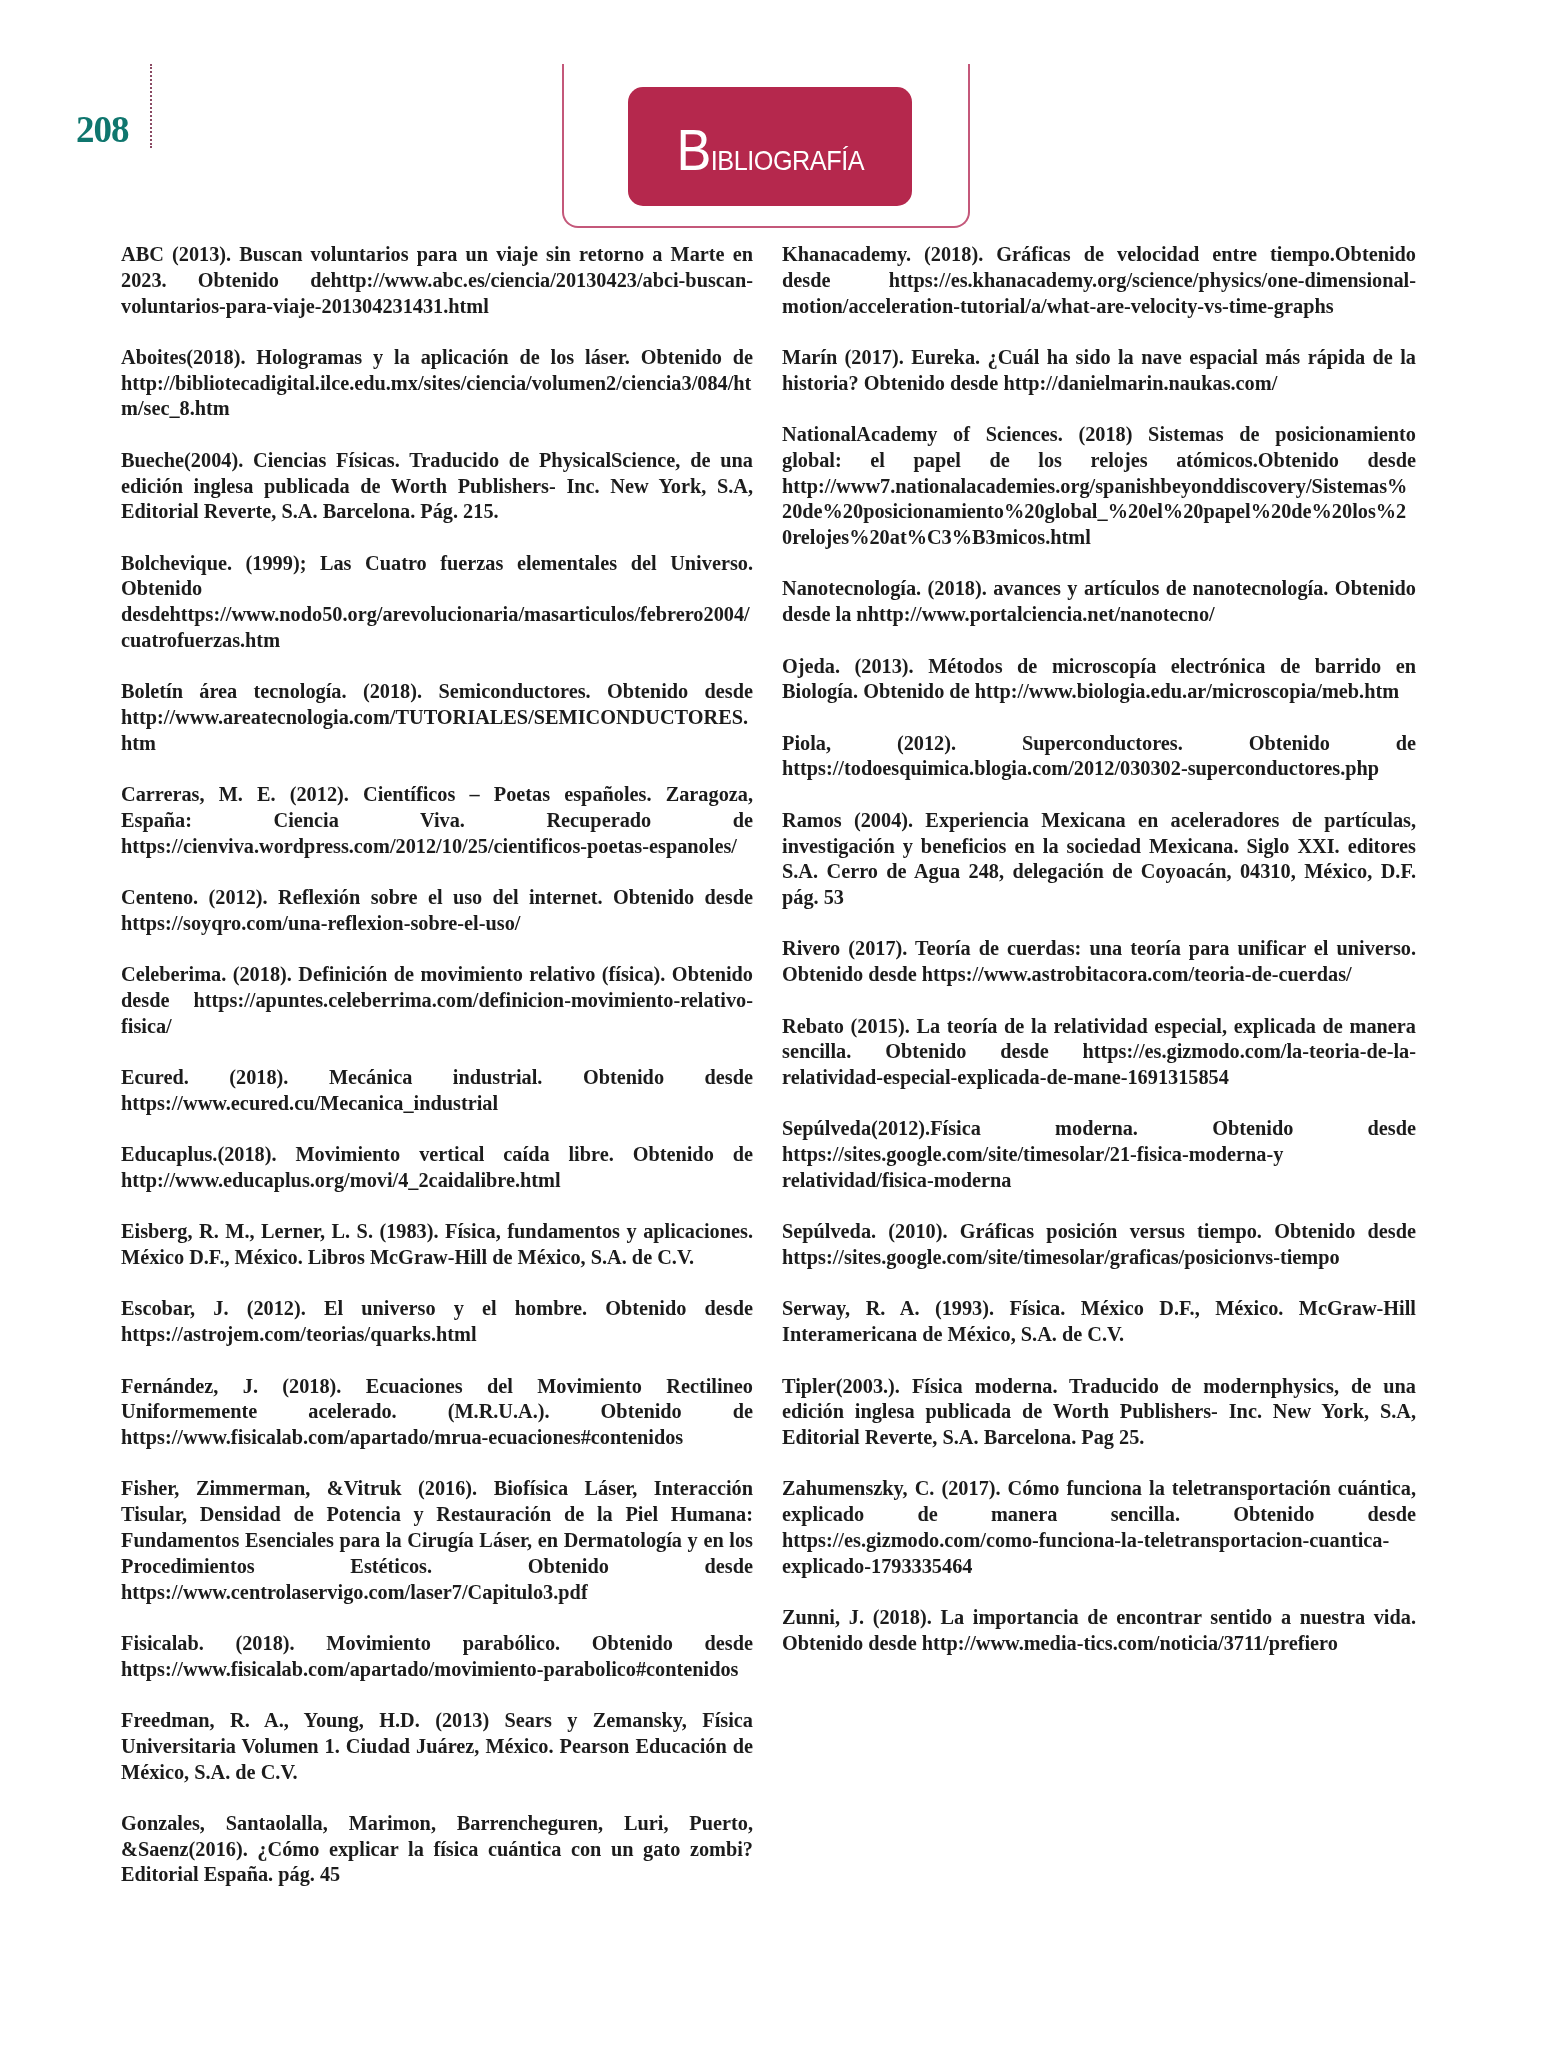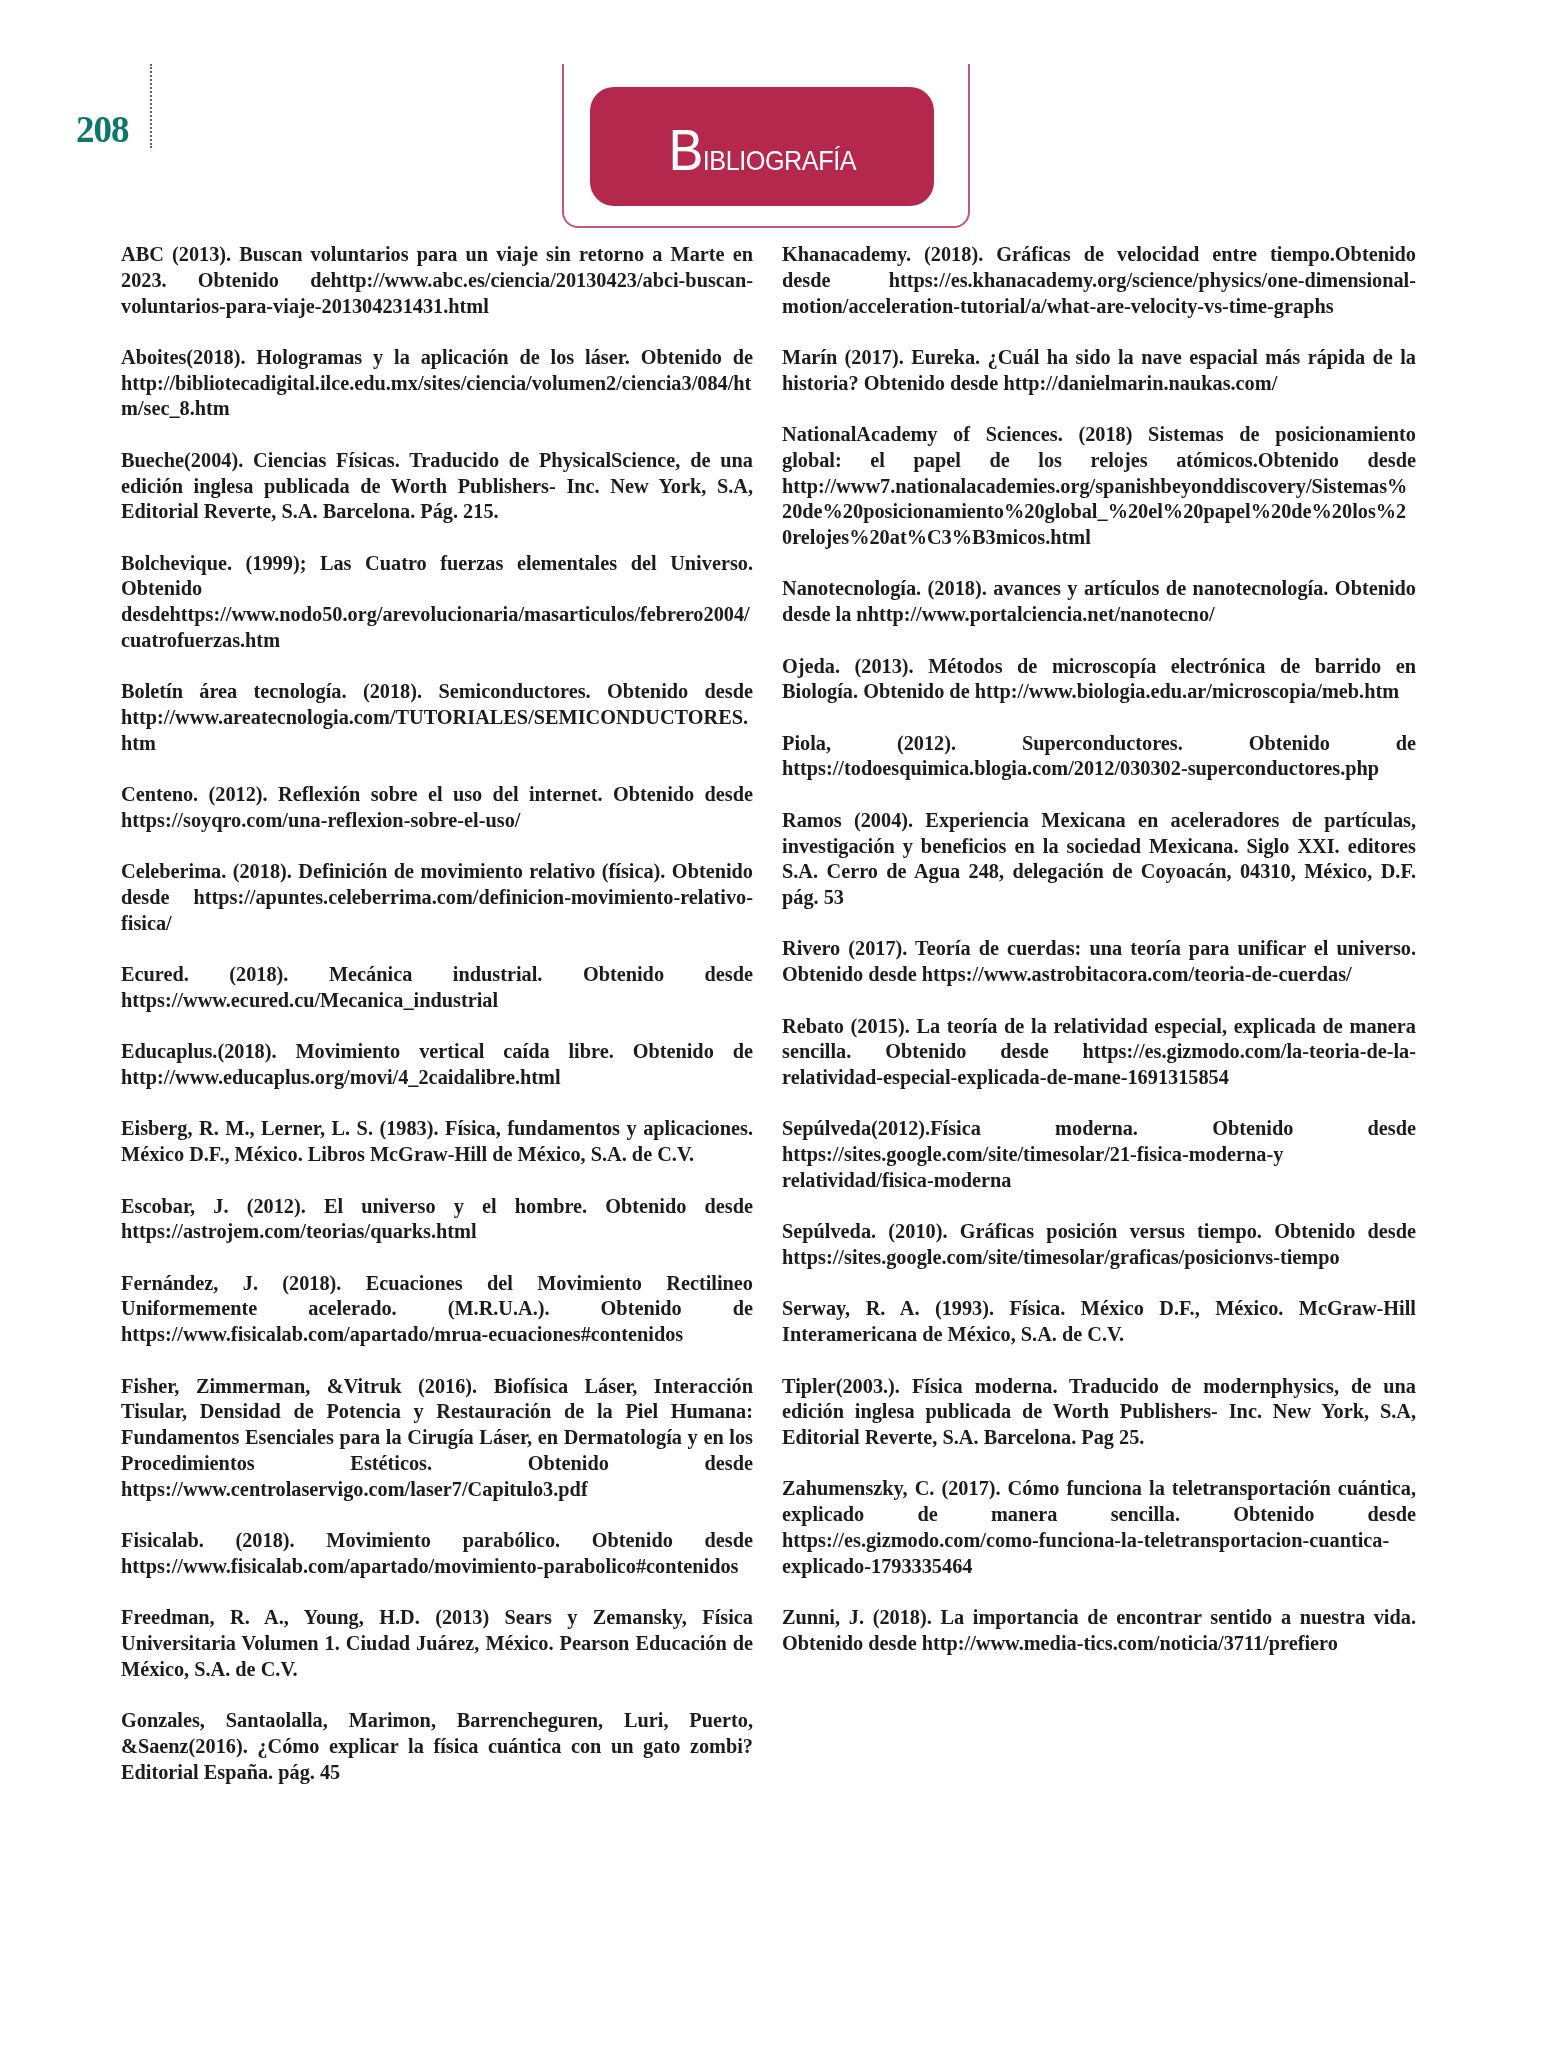--- a/index.html
+++ b/index.html
@@ -38,26 +38,26 @@
       top: 64px;
       width: 408px;
       height: 164px;
       border: 2px solid #c4587a;
       border-top: none;
       border-radius: 0 0 16px 16px;
       box-sizing: border-box;
     }
     .header-badge {
       position: absolute;
-      left: 590px;
+      left: 628px;
       top: 87px;
-      width: 344px;
+      width: 284px;
       height: 119px;
       background: #b5284d;
-      border-radius: 24px;
+      border-radius: 15px;
       display: flex;
       align-items: center;
       justify-content: center;
     }
     .header-title {
       font-family: "Liberation Sans", "DejaVu Sans", sans-serif;
       color: #ffffff;
       font-size: 40px;
       letter-spacing: -0.5px;
       font-variant: small-caps;
@@ -103,20 +103,21 @@
   <div class="header-title"><span class="cap">B</span><span>ibliografía</span></div>
 </div>
 
 <div class="columns">
   <div class="col left" id="left-col">
       <p class="entry">ABC (2013). Buscan voluntarios para un viaje sin retorno a Marte en 2023. Obtenido dehttp://www.abc.es/ciencia/20130423/abci-buscan-voluntarios-para-viaje-201304231431.html</p>
       <p class="entry">Aboites(2018). Hologramas y la aplicación de los  láser. Obtenido de http://bibliotecadigital.ilce.edu.mx/sites/ciencia/volumen2/ciencia3/084/htm/sec_8.htm</p>
       <p class="entry">Bueche(2004). Ciencias Físicas. Traducido de PhysicalScience, de una edición inglesa publicada de Worth Publishers- Inc. New York, S.A, Editorial Reverte, S.A. Barcelona. Pág. 215.</p>
       <p class="entry">Bolchevique. (1999); Las Cuatro fuerzas elementales del Universo. Obtenido desdehttps://www.nodo50.org/arevolucionaria/masarticulos/febrero2004/cuatrofuerzas.htm</p>
       <p class="entry">Boletín área tecnología. (2018). Semiconductores.  Obtenido desde http://www.areatecnologia.com/TUTORIALES/SEMICONDUCTORES.htm</p>
+      <p class="entry">Carreras, M. E. (2012). Científicos – Poetas españoles. Zaragoza, España: Ciencia Viva. Recuperado de https://cienviva.wordpress.com/2012/10/25/cientificos-poetas-espanoles/</p>
       <p class="entry">Centeno. (2012). Reflexión sobre el uso del internet. Obtenido desde https://soyqro.com/una-reflexion-sobre-el-uso/</p>
       <p class="entry">Celeberima. (2018). Definición de movimiento relativo (física). Obtenido desde https://apuntes.celeberrima.com/definicion-movimiento-relativo-fisica/</p>
       <p class="entry">Ecured. (2018).  Mecánica industrial. Obtenido desde https://www.ecured.cu/Mecanica_industrial</p>
       <p class="entry">Educaplus.(2018). Movimiento vertical caída libre. Obtenido de http://www.educaplus.org/movi/4_2caidalibre.html</p>
       <p class="entry">Eisberg, R. M., Lerner, L. S. (1983). Física, fundamentos y aplicaciones. México D.F., México. Libros McGraw-Hill de México, S.A. de C.V.</p>
       <p class="entry">Escobar, J. (2012). El universo y el hombre. Obtenido desde https://astrojem.com/teorias/quarks.html</p>
       <p class="entry">Fernández, J. (2018). Ecuaciones del Movimiento Rectilineo Uniformemente acelerado. (M.R.U.A.). Obtenido de https://www.fisicalab.com/apartado/mrua-ecuaciones#contenidos</p>
       <p class="entry">Fisher, Zimmerman, &amp;Vitruk (2016). Biofísica Láser, Interacción Tisular, Densidad de Potencia y Restauración de la Piel Humana: Fundamentos Esenciales para la Cirugía Láser, en Dermatología y en los Procedimientos Estéticos. Obtenido desde https://www.centrolaservigo.com/laser7/Capitulo3.pdf</p>
       <p class="entry">Fisicalab. (2018). Movimiento parabólico. Obtenido desde https://www.fisicalab.com/apartado/movimiento-parabolico#contenidos</p>
       <p class="entry">Freedman, R. A., Young, H.D. (2013) Sears y Zemansky, Física Universitaria Volumen 1. Ciudad Juárez, México. Pearson Educación de México, S.A. de C.V.</p>

